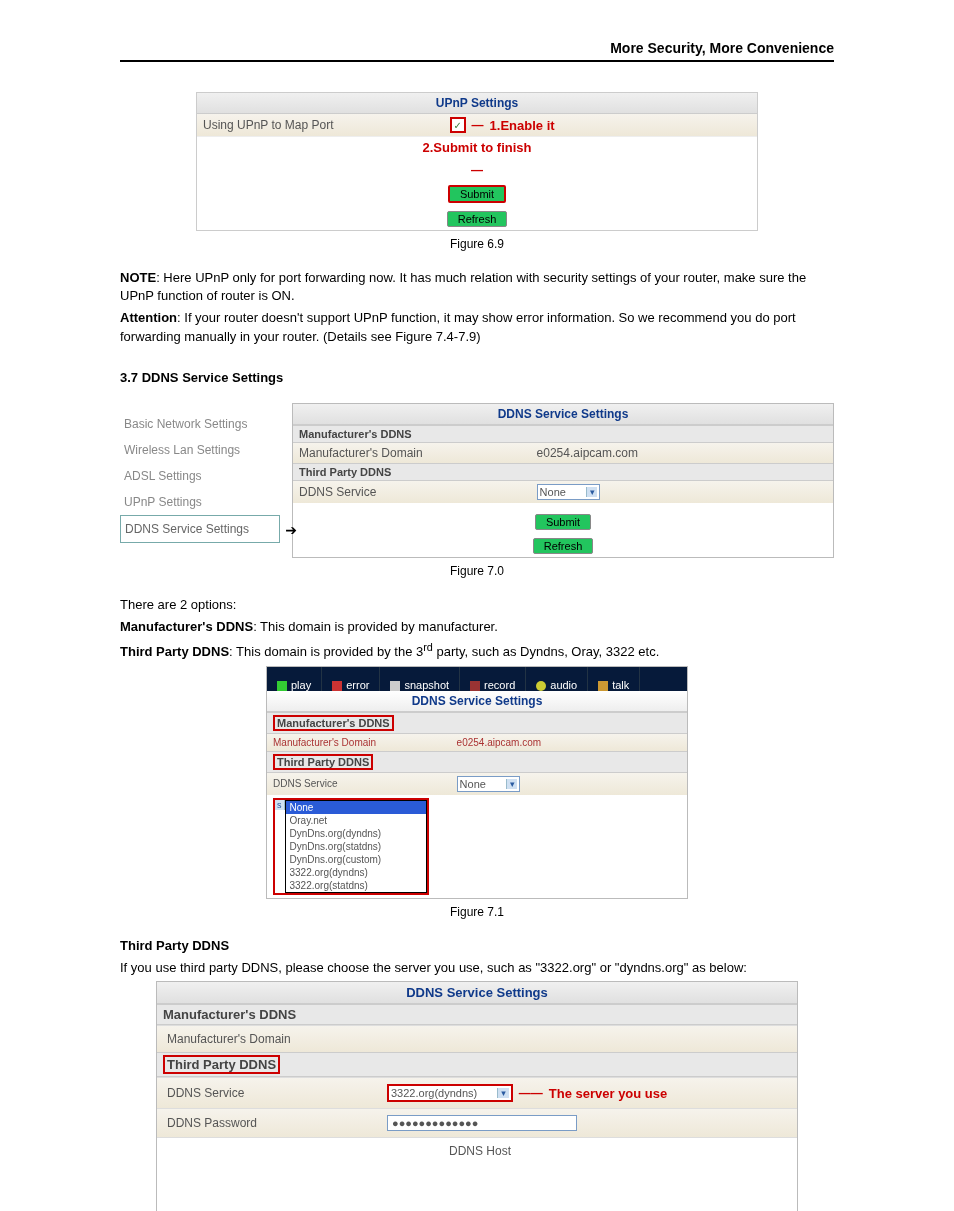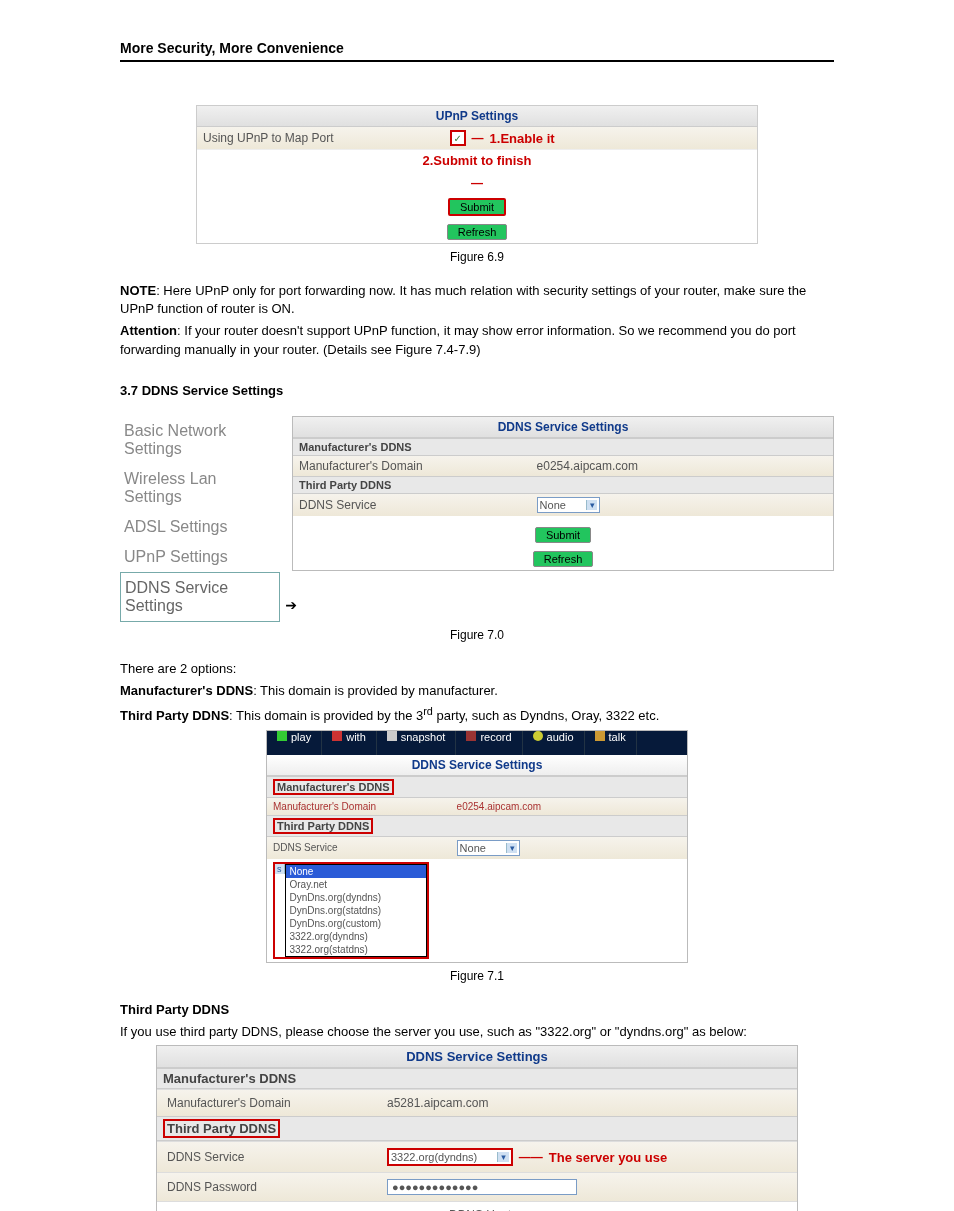--- a/index.html
+++ b/index.html
@@ -8,21 +8,22 @@
     color: #000;
     margin: 0;
     padding: 40px 120px;
     background: #fff;
   }
   .header-title {
     font-weight: bold;
     font-size: 14px;
     border-bottom: 2px solid #000;
     padding-bottom: 4px;
-    margin-bottom: 43px;
+    margin-bottom: 30px;
+    text-align: right;
   }
   .upnp-wrap {
     width: 560px;
     margin: 0 auto;
     border: 1px solid #ccc;
     background: #fafafa;
   }
   .row-white { background: #fff; flex-direction: column; }
   .row-band {
     background: linear-gradient(#f6f3ec,#eee8d8);
@@ -73,22 +74,23 @@
     font-size: 12px;
     margin: 6px 0 18px 0;
   }
   p { margin: 4px 0; line-height: 1.4; }
   .section-head {
     font-weight: bold;
     margin: 24px 0 18px 0;
   }
   .sidebar {
     width: 160px;
-    font-size: 16px;
+    font-size: 12px;
     color: #888;
+    margin-top: 8px;
   }
   .sidebar div { padding: 6px 4px; }
   .sidebar .active {
     border: 1px solid #7aa;
     background: #fff;
     color: #666;
     position: relative;
   }
   .arrow-right::after {
     content: "➔";
@@ -135,21 +137,21 @@
   }
   .toolbar {
     display: flex;
     background: #061a3a;
     height: 24px;
     align-items: stretch;
     font-size: 11px;
   }
   .toolbar .tbtn {
     display:flex;
-    align-items:flex-start;
+    align-items:flex-end;
     gap:4px;
     padding: 0 10px;
     color: #fff;
     border-right: 1px solid #234;
   }
   .icon-sq { width:10px; height:10px; display:inline-block; }
   .dd-open {
     border: 1px solid #000;
     background: #fff;
     font-size: 10px;
@@ -240,21 +242,21 @@
 </p>
 
 <div class="fig71-wrap">
   <div class="toolbar">
     <div class="tbtn">
         <span class="icon-sq" style="background:#3c3"></span>
         <span>play</span>
       </div>
     <div class="tbtn">
         <span class="icon-sq" style="background:#c33"></span>
-        <span>with</span>
+        <span>error</span>
       </div>
     <div class="tbtn">
         <span class="icon-sq" style="background:#ccc"></span>
         <span>snapshot</span>
       </div>
     <div class="tbtn">
         <span class="icon-sq" style="background:#933"></span>
         <span>record</span>
       </div>
     <div class="tbtn">
@@ -303,21 +305,20 @@
 <div class="fig-caption">Figure 7.1</div>
 
 <p><b>Third Party DDNS</b></p>
 <p>If you use third party DDNS, please choose the server you use, such as "3322.org" or "dyndns.org" as below:</p>
 
 <div class="main-panel big-panel" style="width:640px;margin:0 auto;">
   <div class="panel-head" style="font-size:13px;">DDNS Service Settings</div>
   <div class="subhead" style="font-size:13px;">Manufacturer's DDNS</div>
   <div class="row row-band">
     <div class="lbl">Manufacturer's Domain</div>
-    <div class="ctl">a5281.aipcam.com</div>
   </div>
   <div class="subhead" style="font-size:13px;"><span class="red-box">Third Party DDNS</span></div>
   <div class="row row-band">
     <div class="lbl">DDNS Service</div>
     <div class="ctl">
       <span class="dropdown" style="border:2px solid #c00">
         <span>3322.org(dyndns)</span>
         <span class="chev">▾</span>
       </span>
       <span style="color:#c00;font-weight:bold">——</span>

